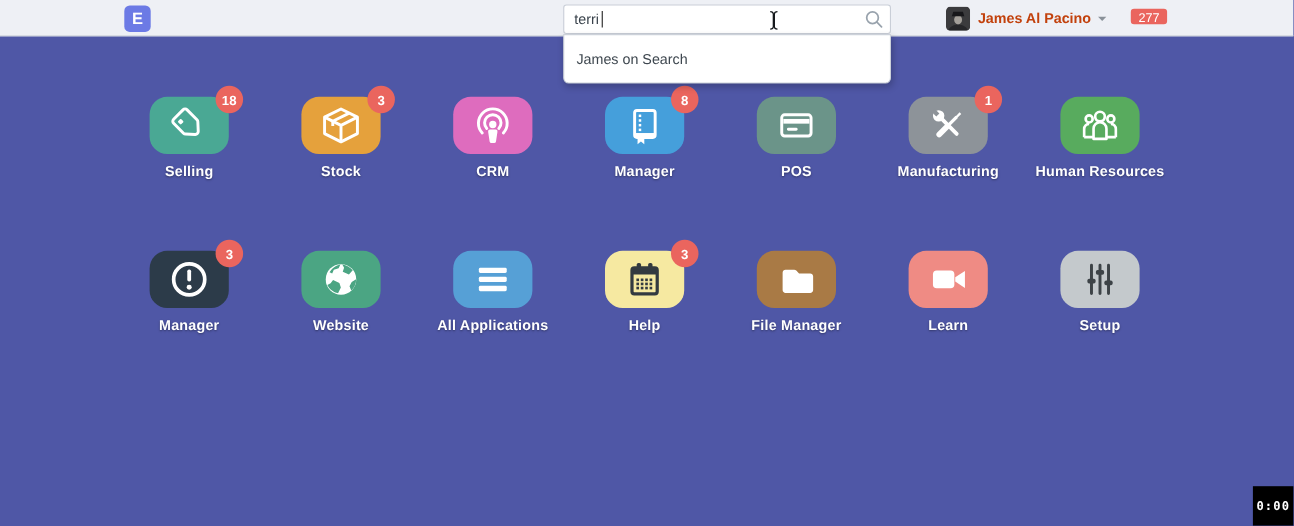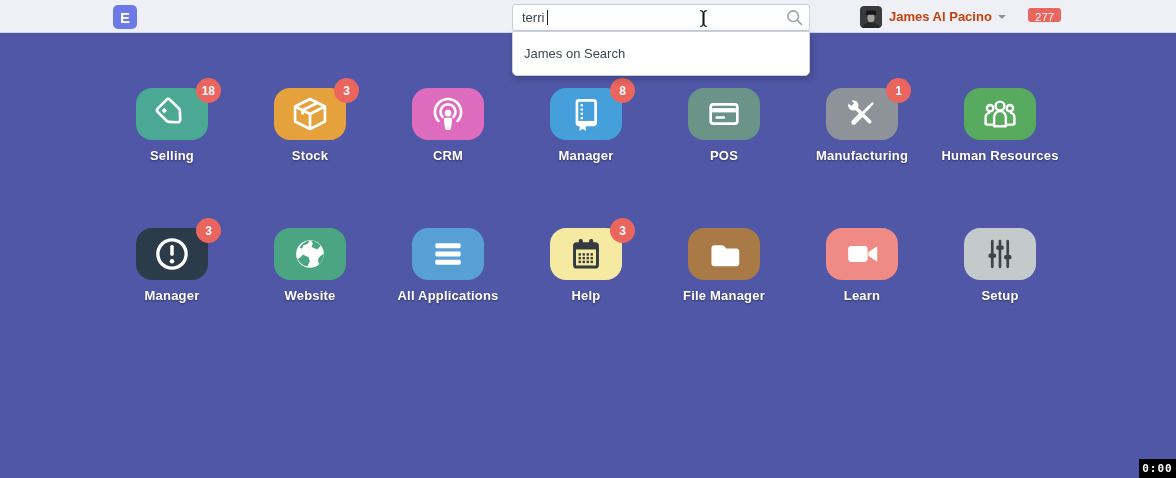--- a/index.html
+++ b/index.html
@@ -24,21 +24,21 @@
 
   
   .module-grid { position:absolute; left:103px; top:88px; display:grid; grid-template-columns:repeat(7,138px); grid-auto-rows:140px; z-index:1; }
   .module-cell { width:138px; display:flex; flex-direction:column; align-items:center; cursor:pointer; }
   .tile { position:relative; width:72px; height:52px; border-radius:16px; display:flex; align-items:center; justify-content:center; }
   .tile svg { width:48px; height:48px; }
   .tile-badge { position:absolute; top:-10px; right:-13px; min-width:25px; height:25px; padding:0 6px; border-radius:13px; background:#ea655e; color:#fff; font-size:12px; font-weight:700; display:flex; align-items:center; justify-content:center; }
   .module-label { margin-top:8px; font-size:13px; font-weight:700; color:#fff; white-space:nowrap; text-shadow:0 1px 2px rgba(0,0,0,.4); letter-spacing:.2px; }
 
   
-  .rec-timer { position:absolute; right:0; bottom:0; width:37px; height:19px; background:#000; color:#fff; font-family:"DejaVu Sans Mono",monospace; font-size:11px; font-weight:700; letter-spacing:1px; display:flex; align-items:center; justify-content:center; z-index:9; }
+  .rec-timer { position:absolute; right:0; bottom:0; width:37px; height:36px; background:#000; color:#fff; font-family:"DejaVu Sans Mono",monospace; font-size:11px; font-weight:700; letter-spacing:1px; display:flex; align-items:center; justify-content:center; z-index:9; }
 </style>
 </head>
 <body>
 
 <div class="topbar">
   <div class="logo">
     <span>E</span>
   </div>
 
   <div class="search-wrap">

